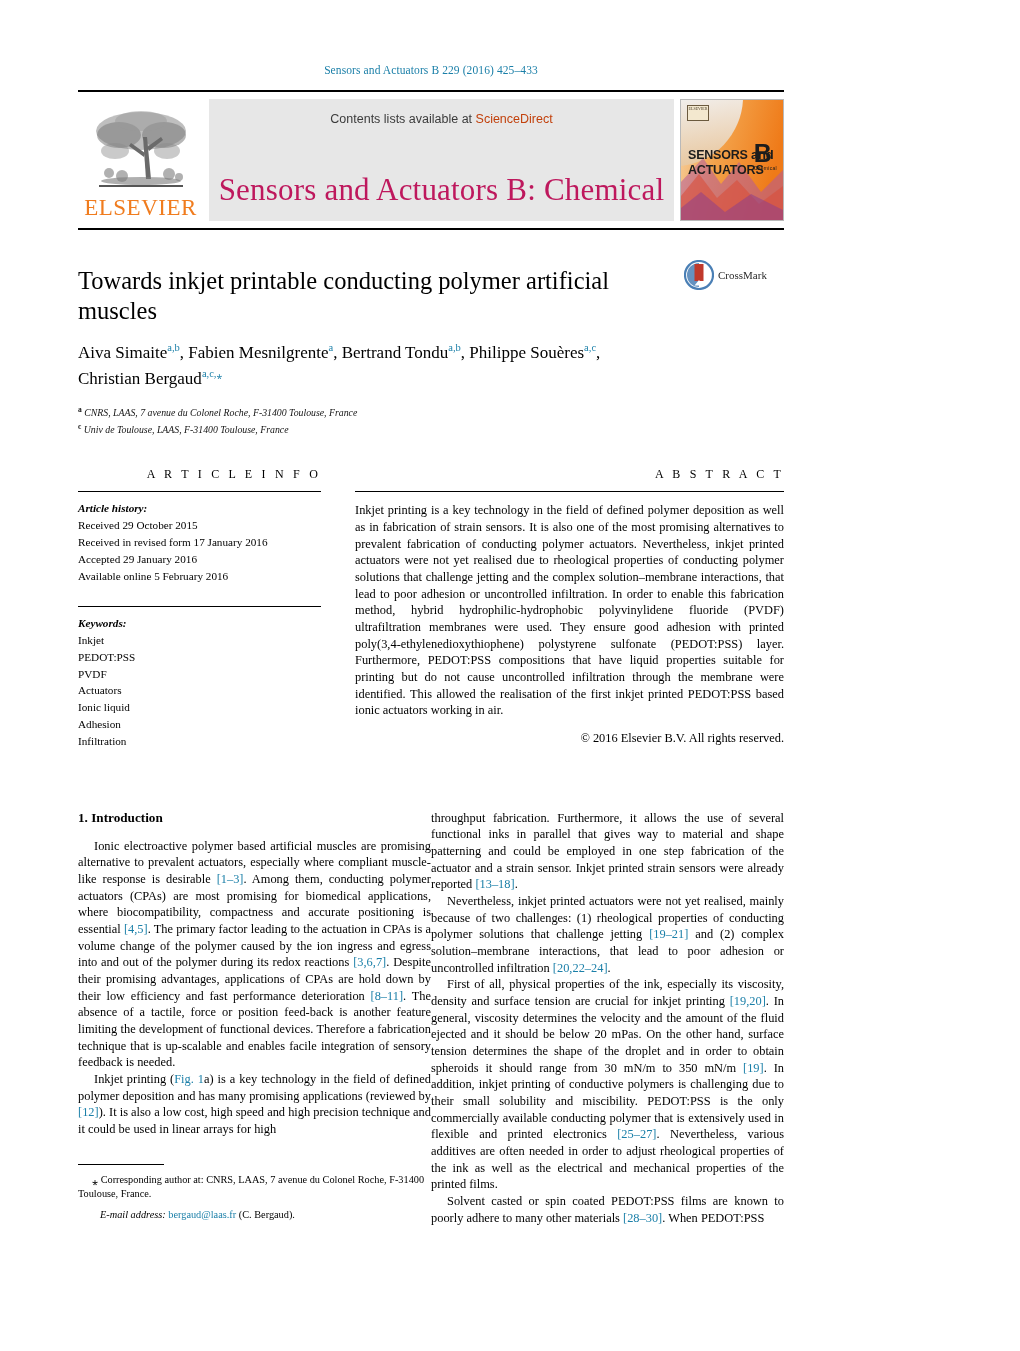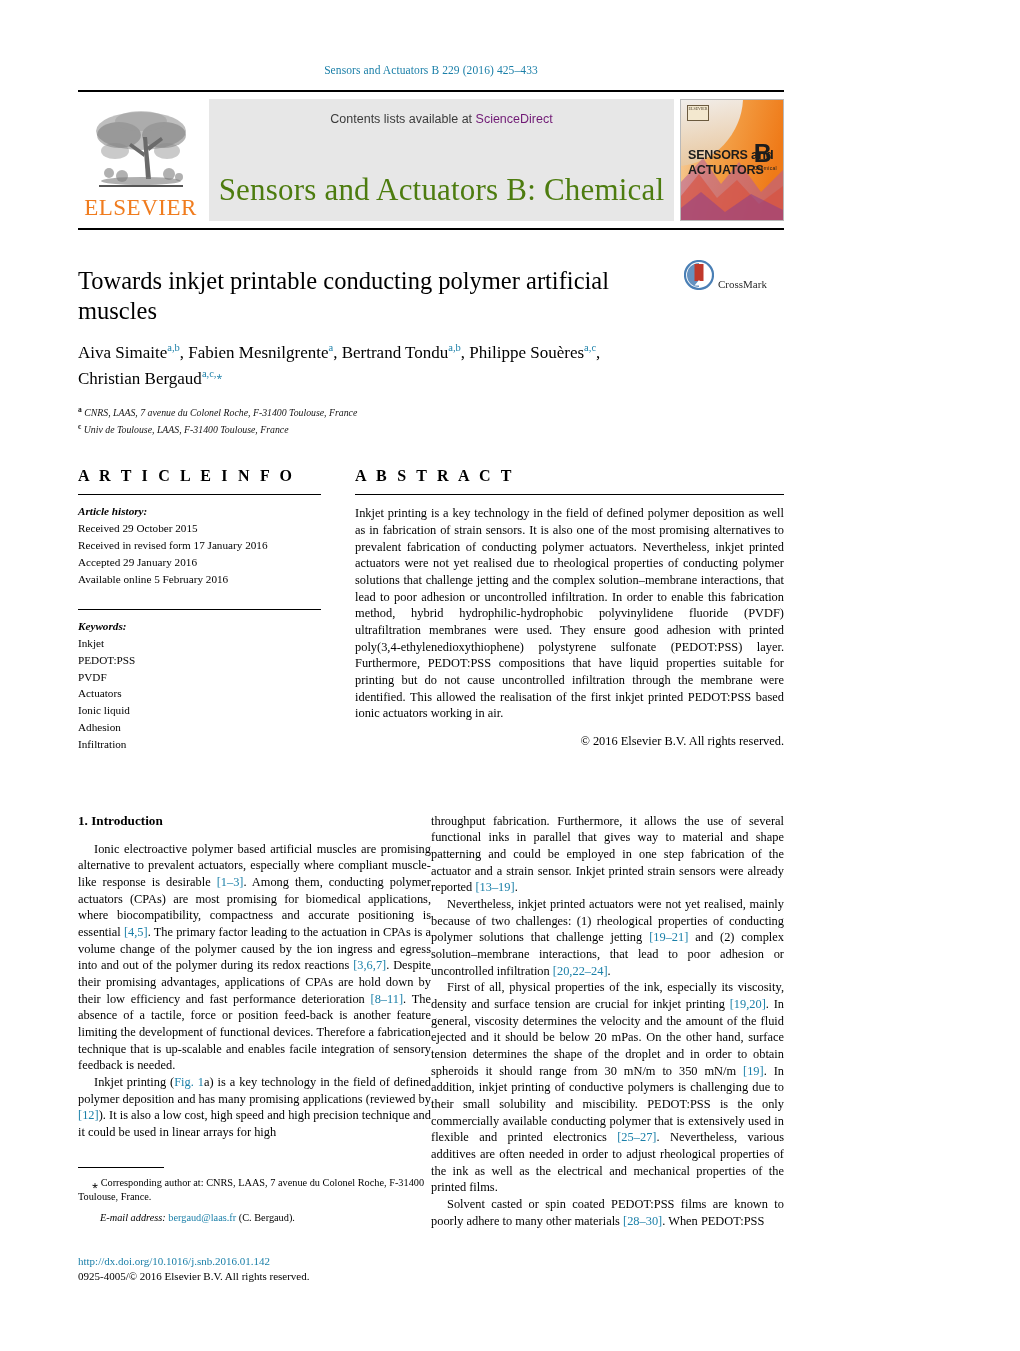--- a/index.html
+++ b/index.html
@@ -63,25 +63,25 @@
     flex-direction: column;
     justify-content: space-between;
     padding: 13px 0 13px 0;
     text-align: center;
   }
   .contents-line {
     font-family: "Liberation Sans", sans-serif;
     font-size: 12.5px;
     color: #3b3b3b;
   }
-  .contents-line .sd { color: #701a75; text-align: right; }
+  .contents-line .sd { color: #c2410c; text-align: right; }
   .journal-name {
     font-family: "Liberation Serif", serif;
     font-size: 31px;
-    color: #4d7c0f;
+    color: #be185d;
     letter-spacing: 0.2px;
   }
   .homepage-line {
     font-family: "Liberation Sans", sans-serif;
     font-size: 12.5px;
     color: #3b3b3b;
     letter-spacing: 1.1px;
   }
   .homepage-line .url { color: #4da6d4; }
   .cover-thumb {
@@ -157,43 +157,44 @@
     color: #141414;
   }
   .affiliations sup { font-weight: bold; font-style: normal; font-size: 7.5px; }
 
   .crossmark {
     position: absolute;
     right: 0;
     top: -6px;
     width: 100px;
     display: flex;
-    align-items: flex-end;
+    align-items: center;
     gap: 4px;
   }
   .crossmark-label {
     font-family: "Liberation Serif", serif;
     font-size: 11px;
     color: #2b2b2b;
   }
 
   
   .info-abstract {
     margin: 30px 78px 0 78px;
     display: flex;
     gap: 34px;
   }
   .col-info { width: 243px; flex: 0 0 243px; }
   .col-abstract { flex: 1 1 auto; }
   .sec-head {
     font-family: "Liberation Serif", serif;
-    font-weight: bold;
-    font-size: 16px;
+    font-weight: normal;
+    font-size: 12px;
     letter-spacing: 3.2px;
     color: #000;
+    text-align: right;
   }
   .hr-thin { border-top: 1px solid #000; margin-top: 9px; }
   .history { margin-top: 8px; font-size: 11.2px; line-height: 1.52; }
   .history .lbl { font-style: italic; font-weight: bold; }
   .keywords-block { margin-top: 21px; }
   .keywords-block .hr-thin { margin-top: 0; }
   .kw-list { margin-top: 8px; font-size: 11.2px; line-height: 1.5; }
   .kw-list .lbl { font-style: italic; font-weight: bold; }
 
   .abstract-body {
@@ -404,29 +405,25 @@
         <div class="footnote-rule"></div>
         <p class="footnote">
           <span class="star">⁎</span>
           <span>Corresponding author at: CNRS, LAAS, 7 avenue du Colonel Roche, F-31400 Toulouse, France.</span>
         </p>
         <p class="email-line">
           <span class="lbl">E-mail address:</span>
           <span class="mail">bergaud@laas.fr</span>
           <span>(C. Bergaud).</span>
         </p>
-        <div class="doi-block">
-          <div class="doi-link">http://dx.doi.org/10.1016/j.snb.2016.01.142</div>
-          <div class="issn-line">0925-4005/© 2016 Elsevier B.V. All rights reserved.</div>
-        </div>
       </div>
     </div>
 
     <div class="bcol">
-      <p class="para" style="text-indent:0"><span>throughput fabrication. Furthermore, it allows the use of several functional inks in parallel that gives way to material and shape patterning and could be employed in one step fabrication of the actuator and a strain sensor. Inkjet printed strain sensors were already reported </span><span class="ref">[13–19]</span><span>.</span></p>
+      <p class="para" style="text-indent:0"><span>throughput fabrication. Furthermore, it allows the use of several functional inks in parallel that gives way to material and shape patterning and could be employed in one step fabrication of the actuator and a strain sensor. Inkjet printed strain sensors were already reported </span><span class="ref">[13–18]</span><span>.</span></p>
       <p class="para"><span>Nevertheless, inkjet printed actuators were not yet realised, mainly because of two challenges: (1) rheological properties of conducting polymer solutions that challenge jetting </span><span class="ref">[19–21]</span><span> and (2) complex solution–membrane interactions, that lead to poor adhesion or uncontrolled infiltration </span><span class="ref">[20,22–24]</span><span>.</span></p>
       <p class="para"><span>First of all, physical properties of the ink, especially its viscosity, density and surface tension are crucial for inkjet printing </span><span class="ref">[19,20]</span><span>. In general, viscosity determines the velocity and the amount of the fluid ejected and it should be below 20 mPas. On the other hand, surface tension determines the shape of the droplet and in order to obtain spheroids it should range from 30 mN/m to 350 mN/m </span><span class="ref">[19]</span><span>. In addition, inkjet printing of conductive polymers is challenging due to their small solubility and miscibility. PEDOT:PSS is the only commercially available conducting polymer that is extensively used in flexible and printed electronics </span><span class="ref">[25–27]</span><span>. Nevertheless, various additives are often needed in order to adjust rheological properties of the ink as well as the electrical and mechanical properties of the printed films.</span></p>
       <p class="para"><span>Solvent casted or spin coated PEDOT:PSS films are known to poorly adhere to many other materials </span><span class="ref">[28–30]</span><span>. When PEDOT:PSS</span></p>
     </div>
 
   </div>
 
 </div>
 
 </body></html>

